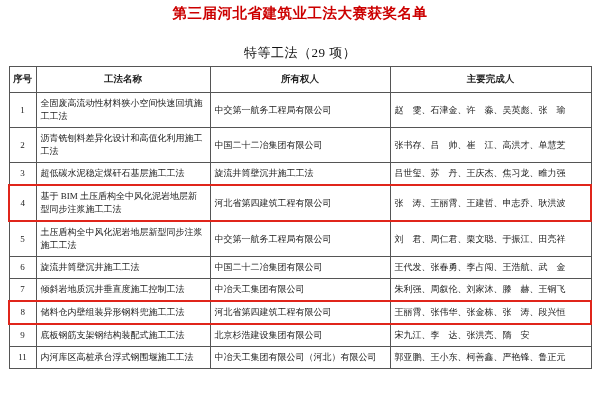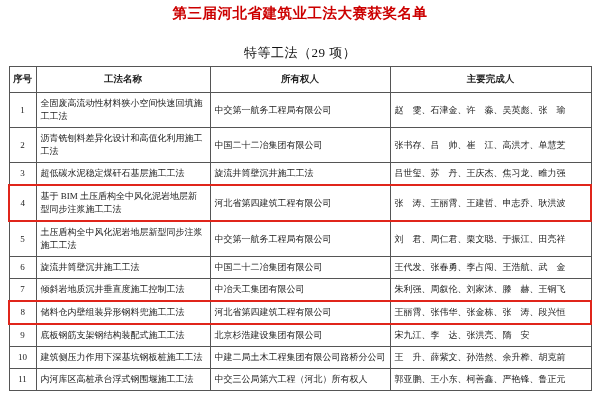--- a/index.html
+++ b/index.html
@@ -141,26 +141,20 @@
           <td class="cell-owner">河北省第四建筑工程有限公司</td>
           <td class="cell-people">王丽霄、张伟华、张金栋、张　涛、段兴恒</td>
         </tr>
         <tr>
           <td class="cell-no">9</td>
           <td class="cell-method">底板钢筋支架钢结构装配式施工工法</td>
           <td class="cell-owner">北京杉浩建设集团有限公司</td>
           <td class="cell-people">宋九江、李　达、张洪亮、隋　安</td>
         </tr>
         <tr>
-          <td class="cell-no">10</td>
-          <td class="cell-method">建筑侧压力作用下深基坑钢板桩施工工法</td>
-          <td class="cell-owner">中建二局土木工程集团有限公司路桥分公司</td>
-          <td class="cell-people">王　升、薛紫文、孙浩然、余升桦、胡克前</td>
-        </tr>
-        <tr>
           <td class="cell-no">11</td>
           <td class="cell-method">内河库区高桩承台浮式钢围堰施工工法</td>
-          <td class="cell-owner">中交三公局第六工程（河北）所有权人</td>
+          <td class="cell-owner">中冶天工集团有限公司（河北）有限公司</td>
           <td class="cell-people">郭亚鹏、王小东、柯善鑫、严艳锋、鲁正元</td>
         </tr>
       </tbody>
   </table>
 </div>
 
 </body></html>

